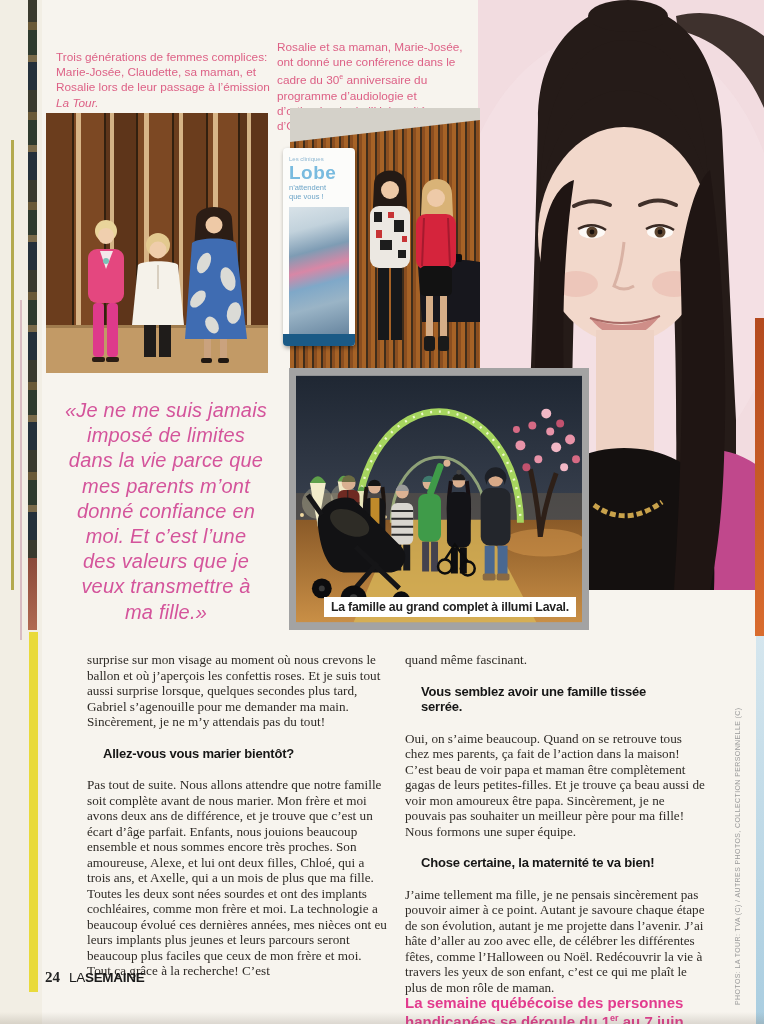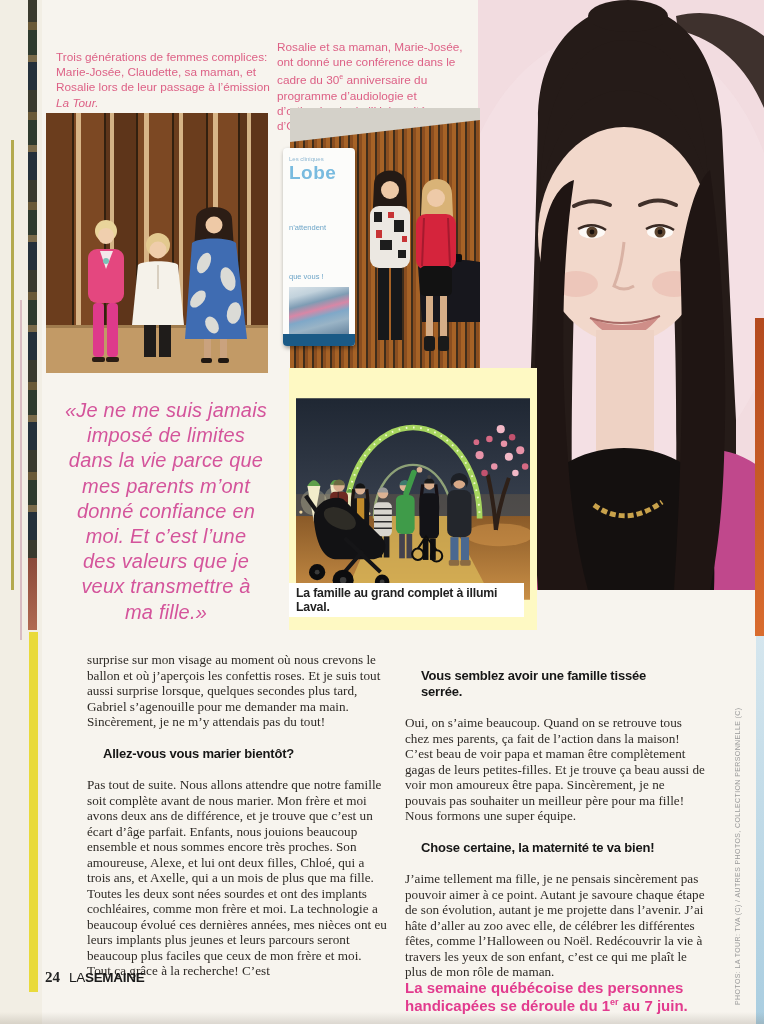--- a/index.html
+++ b/index.html
@@ -34,33 +34,33 @@
   .photo-left { left:46px; top:113px; width:222px; height:260px; }
   .photo-mid  { left:277px; top:108px; width:216px; height:264px; }
   .portrait   { left:478px; top:0; width:286px; height:590px; }
 
   
   .lobe-banner { position:absolute; left:6px; top:40px; width:72px; height:198px; background:#fcfcfa;
     border-radius:4px; box-shadow:1px 2px 4px rgba(0,0,0,.4); display:flex; flex-direction:column;
     padding:8px 6px 0; box-sizing:border-box; }
   .lobe-small { font-size:6px; color:#8fb8d2; }
   .lobe-brand { font-size:19px; font-weight:bold; color:#79bbdf; letter-spacing:.5px; line-height:21px; }
-  .lobe-line  { font-size:7.5px; color:#6fa6c8; line-height:9px;margin-top:40px; }
+  .lobe-line  { font-size:7.5px; color:#6fa6c8; line-height:9px; }
   .lobe-art   { margin-top:6px; flex:1;
     background:linear-gradient(165deg,#d8e2e8 0%,#c2d2dc 18%,#7e9cb4 35%,#d887a6 48%,#7fa8c8 60%,#9ab4c6 75%,#6886a0 100%); }
   .lobe-bar   { height:12px; margin:0 -6px; background:#1a5a86; border-radius:0 0 4px 4px; }
 
   
   .quote { position:absolute; left:30px; top:398px; width:272px; margin:0;
     color:#d4549b; font-size:20px; line-height:25.2px; font-style:italic;
     text-align:center; white-space:pre-line; letter-spacing:.2px; }
 
   
-  .family { position:absolute; left:289px; top:368px; width:248px; height:262px;
-    background:#fef9c3; padding:7px; box-sizing:border-box; z-index:3; }
+  .family { position:absolute; left:289px; top:368px; width:300px; height:262px;
+    background:#a3a3a3; padding:7px; box-sizing:border-box; z-index:3; }
   .family svg { display:block; width:100%; height:100%; }
   .family-caption { position:absolute; right:13px; bottom:13px; background:#ffffff; color:#222;
     font-weight:bold; font-size:12.3px; padding:3px 7px; letter-spacing:-0.2px; }
 
   
   .article { position:absolute; left:87px; top:652px; width:618px; display:flex; gap:18px;
     color:#2f2b27; font-family:"Liberation Serif", serif; font-size:13.2px; line-height:15.5px; }
   .article .col { width:304px; }
   .article p { margin:0; }
   .article h3 { margin:16px; font-family:"Liberation Sans", sans-serif; font-size:13px; font-weight:bold;
@@ -372,20 +372,21 @@
     <figcaption class="family-caption">La famille au grand complet à illumi Laval.</figcaption>
   </figure>
 
   <section class="article">
     <div class="col">
       <p>surprise sur mon visage au moment où nous crevons le ballon et où j’aperçois les confettis roses. Et je suis tout aussi surprise lorsque, quelques secondes plus tard, Gabriel s’agenouille pour me demander ma main. Sincèrement, je ne m’y attendais pas du tout!</p>
       <h3>Allez-vous vous marier bientôt?</h3>
       <p>Pas tout de suite. Nous allons attendre que notre famille soit complète avant de nous marier. Mon frère et moi avons deux ans de différence, et je trouve que c’est un écart d’âge parfait. Enfants, nous jouions beaucoup ensemble et nous sommes encore très proches. Son amoureuse, Alexe, et lui ont deux filles, Chloé, qui a trois ans, et Axelle, qui a un mois de plus que ma fille. Toutes les deux sont nées sourdes et ont des implants cochléaires, comme mon frère et moi. La technologie a beaucoup évolué ces dernières années, mes nièces ont eu leurs implants plus jeunes et leurs parcours seront beaucoup plus faciles que ceux de mon frère et moi. Tout ça grâce à la recherche! C’est</p>
     </div>
     <div class="col">
+      <p>quand même fascinant.</p>
       <h3>Vous semblez avoir une famille tissée serrée.</h3>
       <p>Oui, on s’aime beaucoup. Quand on se retrouve tous chez mes parents, ça fait de l’action dans la maison! C’est beau de voir papa et maman être complètement gagas de leurs petites-filles. Et je trouve ça beau aussi de voir mon amoureux être papa. Sincèrement, je ne pouvais pas souhaiter un meilleur père pour ma fille! Nous formons une super équipe.</p>
       <h3>Chose certaine, la maternité te va bien!</h3>
       <p>J’aime tellement ma fille, je ne pensais sincèrement pas pouvoir aimer à ce point. Autant je savoure chaque étape de son évolution, autant je me projette dans l’avenir. J’ai hâte d’aller au zoo avec elle, de célébrer les différentes fêtes, comme l’Halloween ou Noël. Redécouvrir la vie à travers les yeux de son enfant, c’est ce qui me plaît le plus de mon rôle de maman.</p>
       <p class="note"><span>La semaine québécoise des personnes handicapées se déroule du 1</span><sup>er</sup><span> au 7 juin.</span></p>
     </div>
   </section>
 
   <div class="footer">
     <span class="page-num">24</span>

